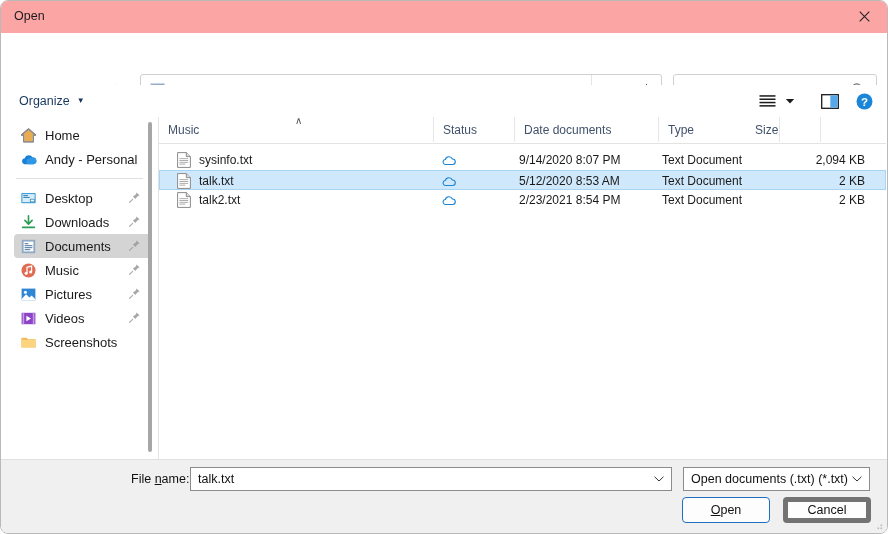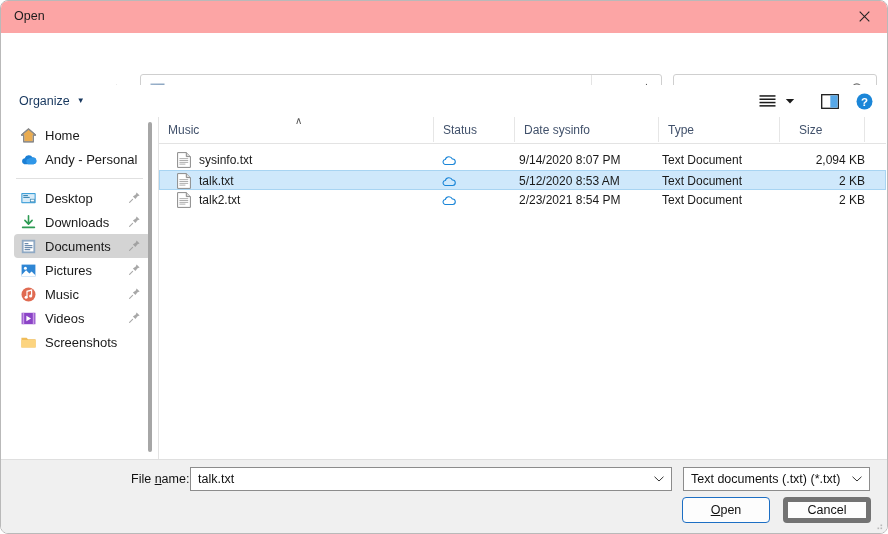--- a/index.html
+++ b/index.html
@@ -406,47 +406,47 @@
       </svg>
       <span class="side-label">Documents</span>
       <svg class="side-pin" viewBox="0 0 13 13">
         <path d="M8.6 1.4 L11.6 4.4 L9.6 5.2 L7.4 8.1 L4.9 5.6 L7.8 3.4 Z" fill="#9a9a9a"></path>
         <path d="M4.6 8.4 L1.6 11.4" stroke="#9a9a9a" stroke-width="1.1" stroke-linecap="round"></path>
       </svg>
     </div>
 
     <div class="side-item">
       <svg class="side-ico" viewBox="0 0 17 17">
+        <circle cx="8.5" cy="8.5" r="7" fill="#e06b52"></circle>
+        <path d="M7 11.2 V5.3 L11.6 4.1 V10" stroke="#ffffff" stroke-width="1.2" fill="none" stroke-linecap="round"></path>
+        <circle cx="6.1" cy="11.2" r="1.5" fill="#ffffff"></circle>
+        <circle cx="10.6" cy="10" r="1.5" fill="#ffffff"></circle>
+      </svg>
+      <span class="side-label">Music</span>
+      <svg class="side-pin" viewBox="0 0 13 13">
+        <path d="M8.6 1.4 L11.6 4.4 L9.6 5.2 L7.4 8.1 L4.9 5.6 L7.8 3.4 Z" fill="#9a9a9a"></path>
+        <path d="M4.6 8.4 L1.6 11.4" stroke="#9a9a9a" stroke-width="1.1" stroke-linecap="round"></path>
+      </svg>
+    </div>
+
+    <div class="side-item">
+      <svg class="side-ico" viewBox="0 0 17 17">
         <rect x="1.6" y="2.6" width="13.8" height="11.8" fill="#2f86d4"></rect>
         <circle cx="5.4" cy="6.2" r="1.5" fill="#ffffff"></circle>
         <path d="M1.6 13 L6.1 8.3 L9.4 11.6 L11.6 9.4 L15.4 13.2 V14.4 H1.6 Z" fill="#ffffff"></path>
       </svg>
       <span class="side-label">Pictures</span>
       <svg class="side-pin" viewBox="0 0 13 13">
         <path d="M8.6 1.4 L11.6 4.4 L9.6 5.2 L7.4 8.1 L4.9 5.6 L7.8 3.4 Z" fill="#9a9a9a"></path>
         <path d="M4.6 8.4 L1.6 11.4" stroke="#9a9a9a" stroke-width="1.1" stroke-linecap="round"></path>
       </svg>
     </div>
 
     <div class="side-item">
       <svg class="side-ico" viewBox="0 0 17 17">
-        <circle cx="8.5" cy="8.5" r="7" fill="#e06b52"></circle>
-        <path d="M7 11.2 V5.3 L11.6 4.1 V10" stroke="#ffffff" stroke-width="1.2" fill="none" stroke-linecap="round"></path>
-        <circle cx="6.1" cy="11.2" r="1.5" fill="#ffffff"></circle>
-        <circle cx="10.6" cy="10" r="1.5" fill="#ffffff"></circle>
-      </svg>
-      <span class="side-label">Music</span>
-      <svg class="side-pin" viewBox="0 0 13 13">
-        <path d="M8.6 1.4 L11.6 4.4 L9.6 5.2 L7.4 8.1 L4.9 5.6 L7.8 3.4 Z" fill="#9a9a9a"></path>
-        <path d="M4.6 8.4 L1.6 11.4" stroke="#9a9a9a" stroke-width="1.1" stroke-linecap="round"></path>
-      </svg>
-    </div>
-
-    <div class="side-item">
-      <svg class="side-ico" viewBox="0 0 17 17">
         <rect x="1.6" y="2.8" width="13.8" height="11.4" fill="#8b44c7"></rect>
         <rect x="2.6" y="2.8" width="1.6" height="11.4" fill="#c79ae6"></rect>
         <rect x="12.8" y="2.8" width="1.6" height="11.4" fill="#c79ae6"></rect>
         <path d="M6.4 5.7 L11 8.5 L6.4 11.3 Z" fill="#ffffff"></path>
       </svg>
       <span class="side-label">Videos</span>
       <svg class="side-pin" viewBox="0 0 13 13">
         <path d="M8.6 1.4 L11.6 4.4 L9.6 5.2 L7.4 8.1 L4.9 5.6 L7.8 3.4 Z" fill="#9a9a9a"></path>
         <path d="M4.6 8.4 L1.6 11.4" stroke="#9a9a9a" stroke-width="1.1" stroke-linecap="round"></path>
       </svg>
@@ -468,26 +468,26 @@
 
     <div class="colhead">
       <div class="colh" style="left:0;width:275px;">
         <span>Music</span>
         <span class="sortcaret">∧</span>
       </div>
       <div class="colh" style="left:275px;width:81px;">
         <span>Status</span>
       </div>
       <div class="colh" style="left:356px;width:144px;">
-        <span>Date sysinfo</span>
+        <span>Date documents</span>
       </div>
       <div class="colh" style="left:500px;width:121px;">
         <span>Type</span>
       </div>
-      <div class="colh" style="left:631px;width:75px;">
+      <div class="colh" style="left:587px;width:75px;">
         <span>Size</span>
       </div>
     </div>
 
     <div style="height:6px"></div>
 
     <div class="row">
       <div class="cell cell-name">
         <svg class="file-ico" viewBox="0 0 14 16">
           <path d="M0.6 0.6 H9.3 L13.4 4.6 V15.4 H0.6 Z" fill="#ffffff" stroke="#8a8a8a" stroke-width="1"></path>
@@ -561,21 +561,21 @@
   <div class="fn-input">
     <span class="fn-val">talk.txt</span>
     <div class="fn-dd">
       <svg width="10" height="6" viewBox="0 0 10 6">
         <path d="M0.8 1 L5 5 L9.2 1" stroke="#333" stroke-width="1" fill="none" stroke-linecap="round" stroke-linejoin="round"></path>
       </svg>
     </div>
   </div>
 
   <div class="ft-select">
-    <span class="ft-val">Text documents (.txt) (*.txt)</span>
+    <span class="ft-val">Open documents (.txt) (*.txt)</span>
     <div class="fn-dd">
       <svg width="10" height="6" viewBox="0 0 10 6">
         <path d="M0.8 1 L5 5 L9.2 1" stroke="#333" stroke-width="1" fill="none" stroke-linecap="round" stroke-linejoin="round"></path>
       </svg>
     </div>
   </div>
 
   <div class="btn btn-open">
       <u>O</u>
       <span>pen</span>

